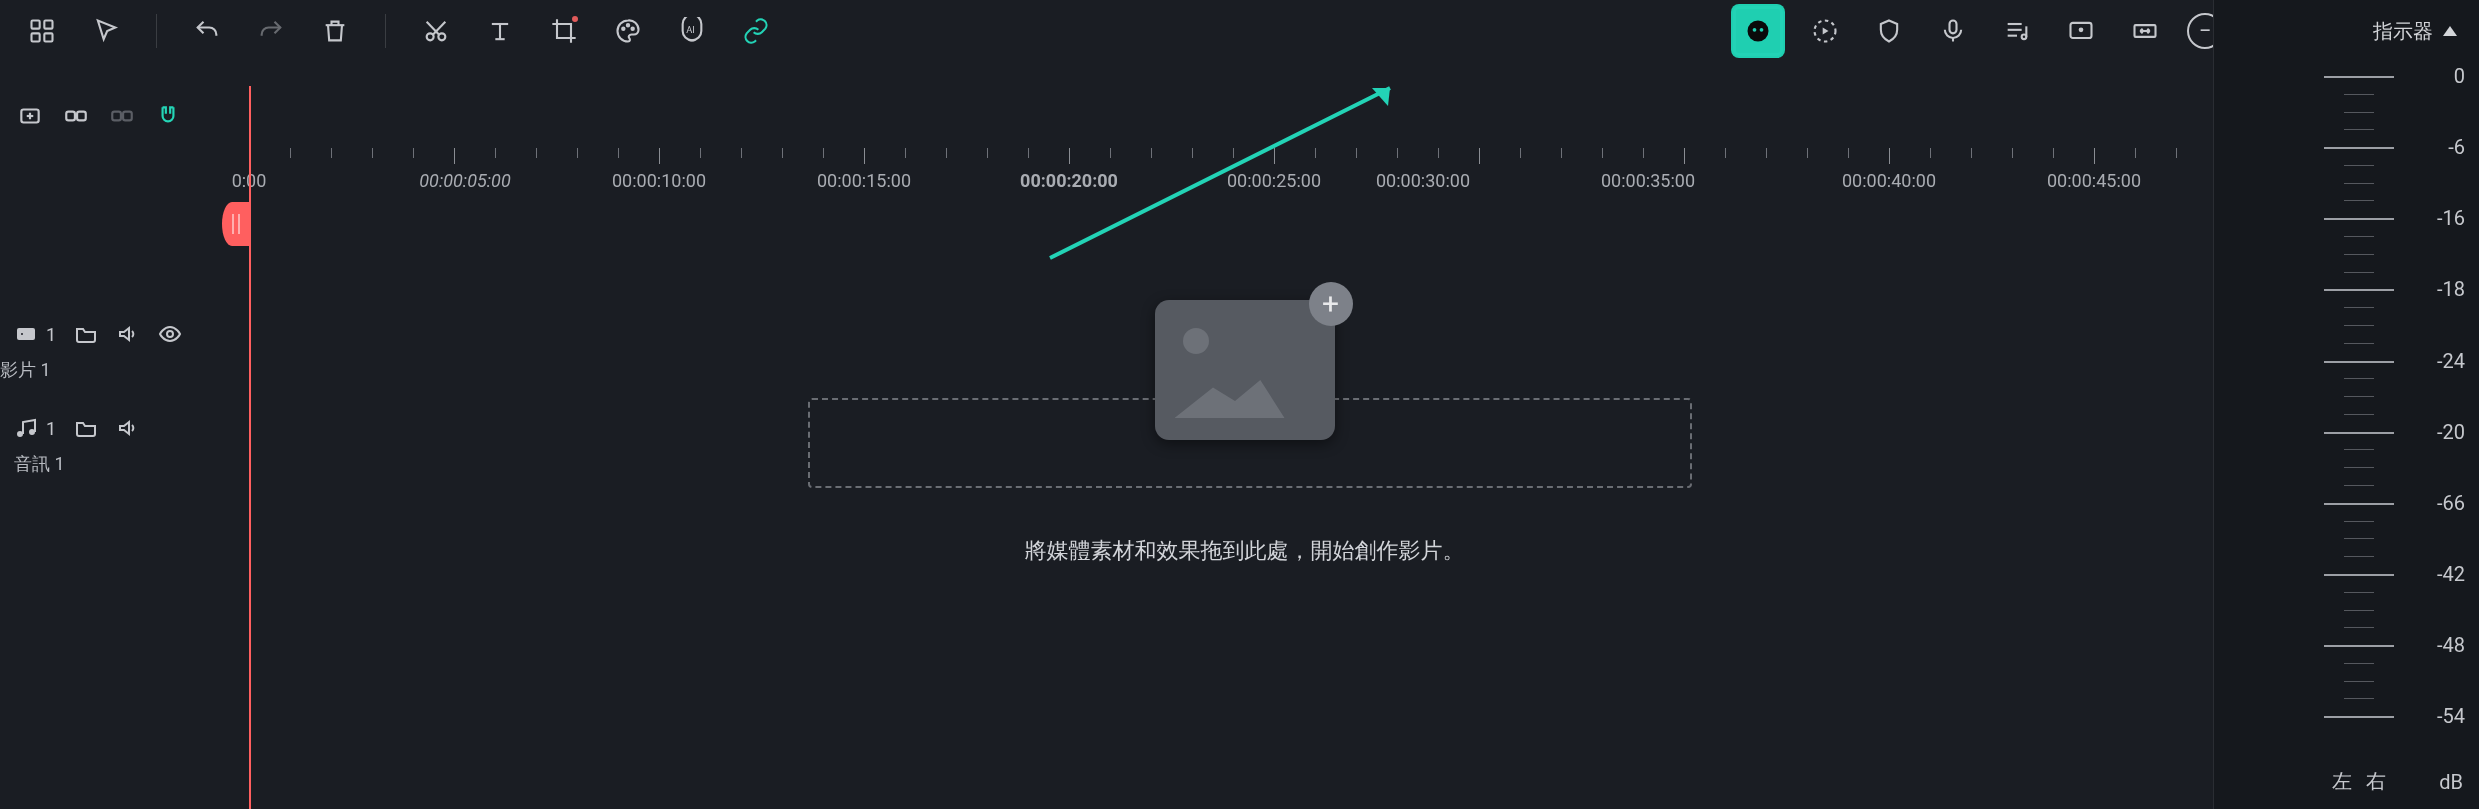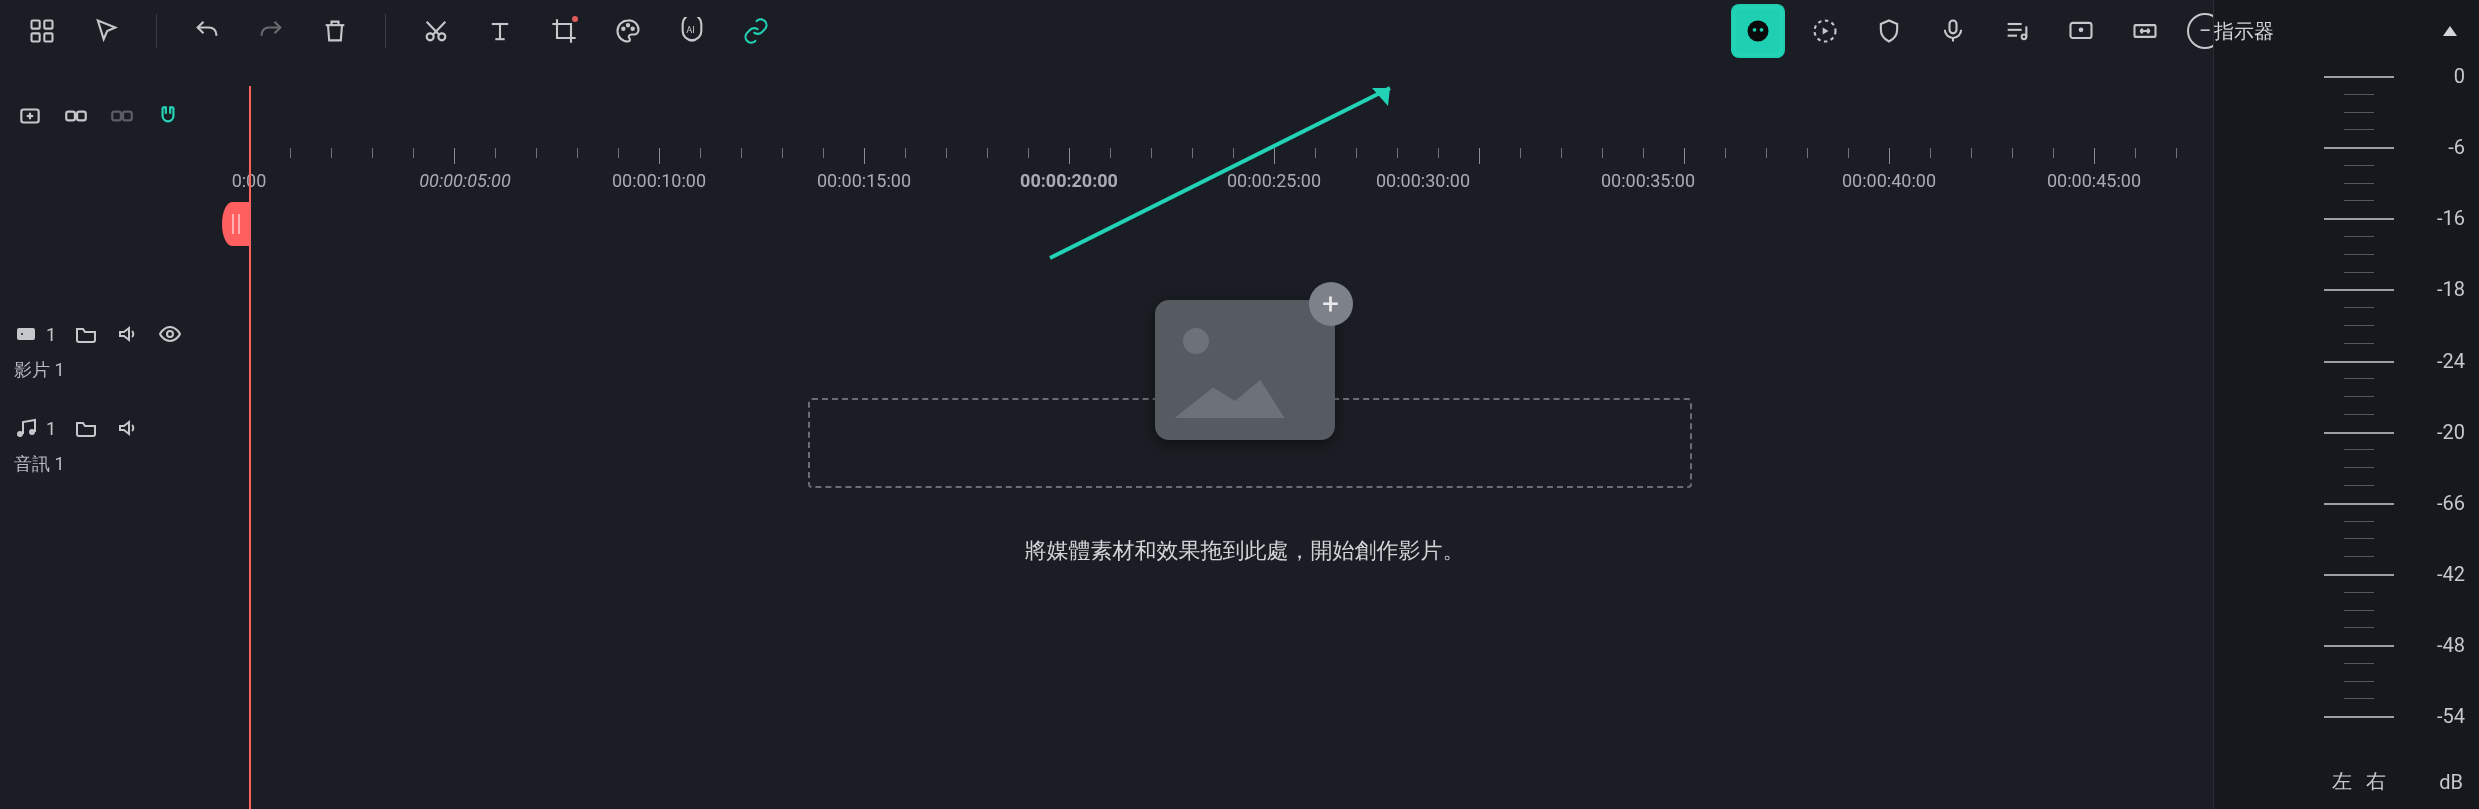--- a/index.html
+++ b/index.html
@@ -263,21 +263,21 @@
     height: 100%;
     background: #15181d;
     border-left: 1px solid #2a2d33;
     display: flex;
     flex-direction: column;
   }
   .meter-header {
     height: 62px;
     display: flex;
     align-items: center;
-    justify-content: space-between;
+    justify-content: flex-end;
     gap: 10px;
     padding-right: 22px;
     font-size: 20px;
     color: #d3d5d9;
   }
   .meter-header .tri {
     width: 0; height: 0;
     border-left: 7px solid transparent;
     border-right: 7px solid transparent;
     border-bottom: 10px solid #d3d5d9;
@@ -591,21 +591,21 @@
       </svg>
     <svg viewBox="0 0 24 24">
         <path d="M4 10v4h4l5 4V6l-5 4z"></path>
         <path d="M16 9a4 4 0 010 6"></path>
       </svg>
     <svg viewBox="0 0 24 24">
         <path d="M2 12s3.5-7 10-7 10 7 10 7-3.5 7-10 7S2 12 2 12z"></path>
         <circle cx="12" cy="12" r="3"></circle>
       </svg>
   </div>
-  <div class="lbl" style="padding:0 0 22px 14px;font-size:18px;color:#b8bbc1">影片 1</div>
+  <div class="lbl" style="padding:0 0 22px 0;font-size:18px;color:#b8bbc1">影片 1</div>
 
   <div class="track-row">
     <svg viewBox="0 0 24 24">
         <path d="M9 18a3 3 0 11-6 0 3 3 0 016 0zM21 16a3 3 0 11-6 0 3 3 0 016 0z" fill="currentColor" stroke="none"></path>
         <path d="M9 18V6l12-2v12"></path>
       </svg>
     <span class="count">1</span>
     <svg viewBox="0 0 24 24">
         <path d="M3 7h6l2 3h10v8a2 2 0 01-2 2H5a2 2 0 01-2-2z"></path>
       </svg>

